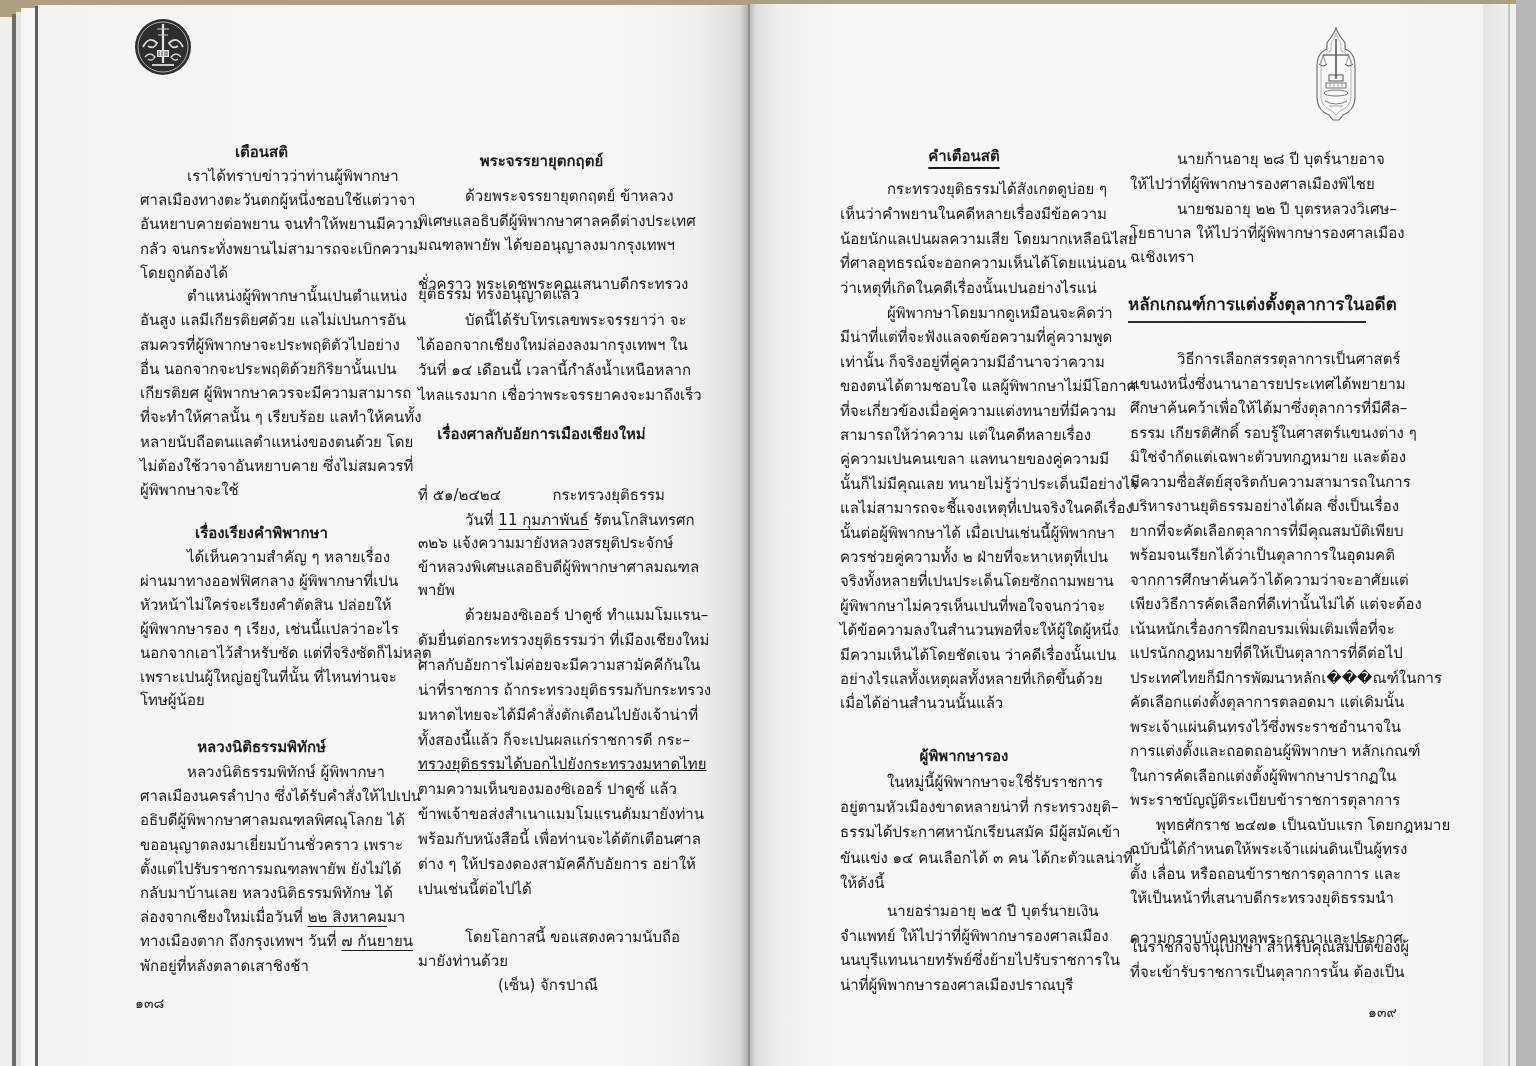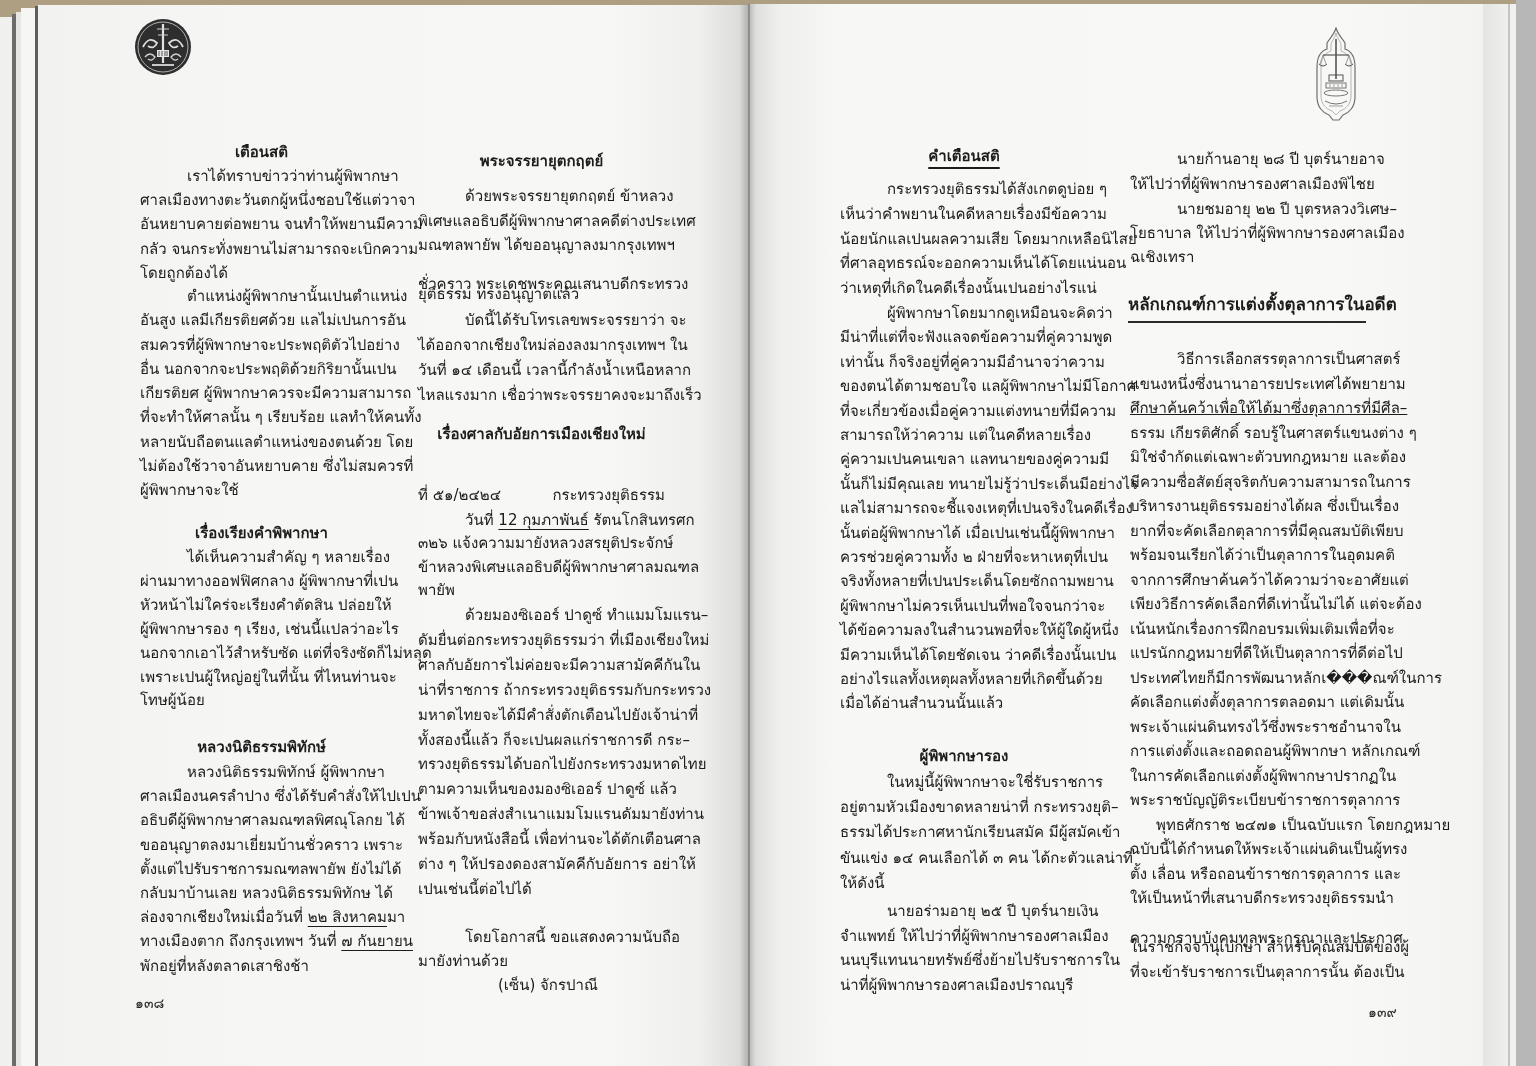--- a/index.html
+++ b/index.html
@@ -110,33 +110,33 @@
           <div class="ln j" style="top: 328px;">ได้ออกจากเชียงใหม่ล่องลงมากรุงเทพฯ  ใน</div>
           <div class="ln j" style="top: 353px;">วันที่ ๑๔ เดือนนี้  เวลานี้กำลังน้ำเหนือหลาก</div>
           <div class="ln j" style="top: 378px;">ไหลแรงมาก  เชื่อว่าพระจรรยาคงจะมาถึงเร็ว</div>
         </div>
         <div class="ln hd" style="top: 417px;">เรื่องศาลกับอัยการเมืองเชียงใหม่</div>
         <div class="ln split" style="top: 478px;">
           <span>ที่ ๕๑/๒๔๒๔</span>
           <span>กระทรวงยุติธรรม</span>
         </div>
         <div class="para">
-          <div class="ln j ind" style="top: 503px;"><span>วันที่ </span><span class="u">12 กุมภาพันธ์</span><span> รัตนโกสินทรศก</span></div>
+          <div class="ln j ind" style="top: 503px;"><span>วันที่ </span><span class="u">11 กุมภาพันธ์</span><span> รัตนโกสินทรศก</span></div>
           <div class="ln j" style="top: 526.4px;">๓๒๖  แจ้งความมายังหลวงสรยุติประจักษ์</div>
           <div class="ln j" style="top: 549.8px;">ข้าหลวงพิเศษแลอธิบดีผู้พิพากษาศาลมณฑล</div>
           <div class="ln" style="top: 573.2px;">พายัพ</div>
         </div>
         <div class="para">
           <div class="ln j ind" style="top: 598px;">ด้วยมองซิเออร์ ปาดูซ์ ทำแมมโมแรน–</div>
           <div class="ln j" style="top: 622.9px;">ดัมยื่นต่อกระทรวงยุติธรรมว่า  ที่เมืองเชียงใหม่</div>
           <div class="ln j" style="top: 647.8px;">ศาลกับอัยการไม่ค่อยจะมีความสามัคคีกันใน</div>
           <div class="ln j" style="top: 672.7px;">น่าที่ราชการ  ถ้ากระทรวงยุติธรรมกับกระทรวง</div>
           <div class="ln j" style="top: 697.6px;">มหาดไทยจะได้มีคำสั่งตักเตือนไปยังเจ้าน่าที่</div>
           <div class="ln j" style="top: 722.5px;">ทั้งสองนี้แล้ว ก็จะเปนผลแก่ราชการดี กระ–</div>
-          <div class="ln j" style="top: 747.4px;">ทรวงยุติธรรมได้บอกไปยังกระทรวงมหาดไทย</div>
+          <div class="ln j" style="top: 747.4px; text-decoration: underline;">ทรวงยุติธรรมได้บอกไปยังกระทรวงมหาดไทย</div>
           <div class="ln j" style="top: 772.3px;">ตามความเห็นของมองซิเออร์  ปาดูซ์ แล้ว</div>
           <div class="ln j" style="top: 797.2px;">ข้าพเจ้าขอส่งสำเนาแมมโมแรนดัมมายังท่าน</div>
           <div class="ln j" style="top: 822.1px;">พร้อมกับหนังสือนี้  เพื่อท่านจะได้ตักเตือนศาล</div>
           <div class="ln j" style="top: 847px;">ต่าง ๆ ให้ปรองดองสามัคคีกับอัยการ  อย่าให้</div>
           <div class="ln" style="top: 871.9px;">เปนเช่นนี้ต่อไปได้</div>
         </div>
         <div class="para">
           <div class="ln j ind" style="top: 920px;">โดยโอกาสนี้  ขอแสดงความนับถือ</div>
           <div class="ln" style="top: 944px;">มายังท่านด้วย</div>
         </div>
@@ -215,21 +215,21 @@
         <div class="para">
           <div class="ln j ind" style="top: 193px;">นายชมอายุ ๒๒ ปี บุตรหลวงวิเศษ–</div>
           <div class="ln j" style="top: 217px;">โยธาบาล  ให้ไปว่าที่ผู้พิพากษารองศาลเมือง</div>
           <div class="ln" style="top: 241px;">ฉเชิงเทรา</div>
         </div>
         <div class="ln title" style="top: 288px;">หลักเกณฑ์การแต่งตั้งตุลาการในอดีต</div>
         <div class="title-rule" style="top: 317px;"></div>
         <div class="para">
           <div class="ln j ind" style="top: 343px;">วิธีการเลือกสรรตุลาการเป็นศาสตร์</div>
           <div class="ln j" style="top: 367.5px;">แขนงหนึ่งซึ่งนานาอารยประเทศได้พยายาม</div>
-          <div class="ln j" style="top: 392px; text-decoration: underline;">ศึกษาค้นคว้าเพื่อให้ได้มาซึ่งตุลาการที่มีศีล–</div>
+          <div class="ln j" style="top: 392px;">ศึกษาค้นคว้าเพื่อให้ได้มาซึ่งตุลาการที่มีศีล–</div>
           <div class="ln j" style="top: 416.5px;">ธรรม เกียรติศักดิ์ รอบรู้ในศาสตร์แขนงต่าง ๆ</div>
           <div class="ln j" style="top: 441px;">มิใช่จำกัดแต่เฉพาะตัวบทกฎหมาย  และต้อง</div>
           <div class="ln j" style="top: 465.5px;">มีความซื่อสัตย์สุจริตกับความสามารถในการ</div>
           <div class="ln j" style="top: 490px;">บริหารงานยุติธรรมอย่างได้ผล  ซึ่งเป็นเรื่อง</div>
           <div class="ln j" style="top: 514.5px;">ยากที่จะคัดเลือกตุลาการที่มีคุณสมบัติเพียบ</div>
           <div class="ln j" style="top: 539px;">พร้อมจนเรียกได้ว่าเป็นตุลาการในอุดมคติ</div>
           <div class="ln j" style="top: 563.5px;">จากการศึกษาค้นคว้าได้ความว่าจะอาศัยแต่</div>
           <div class="ln j" style="top: 588px;">เพียงวิธีการคัดเลือกที่ดีเท่านั้นไม่ได้  แต่จะต้อง</div>
           <div class="ln j" style="top: 612.5px;">เน้นหนักเรื่องการฝึกอบรมเพิ่มเติมเพื่อที่จะ</div>
           <div class="ln j" style="top: 637px;">แปรนักกฎหมายที่ดีให้เป็นตุลาการที่ดีต่อไป</div>

